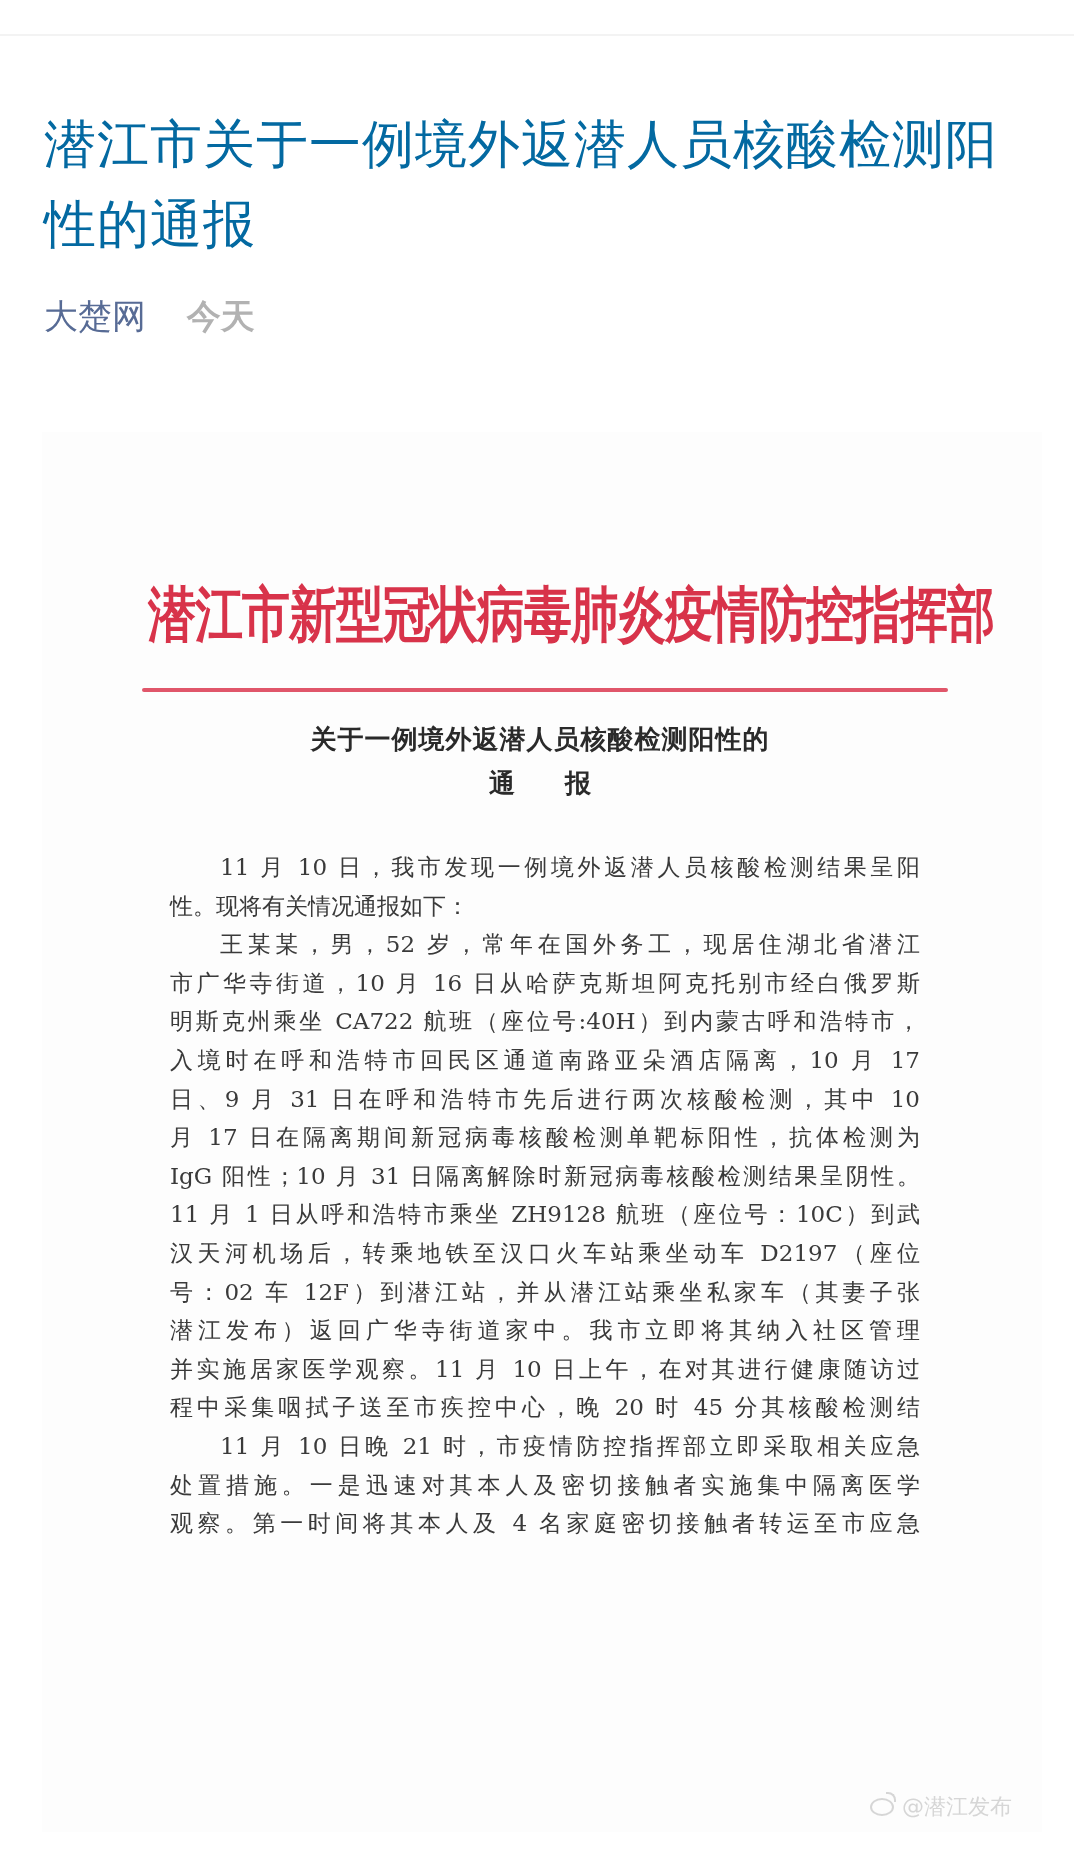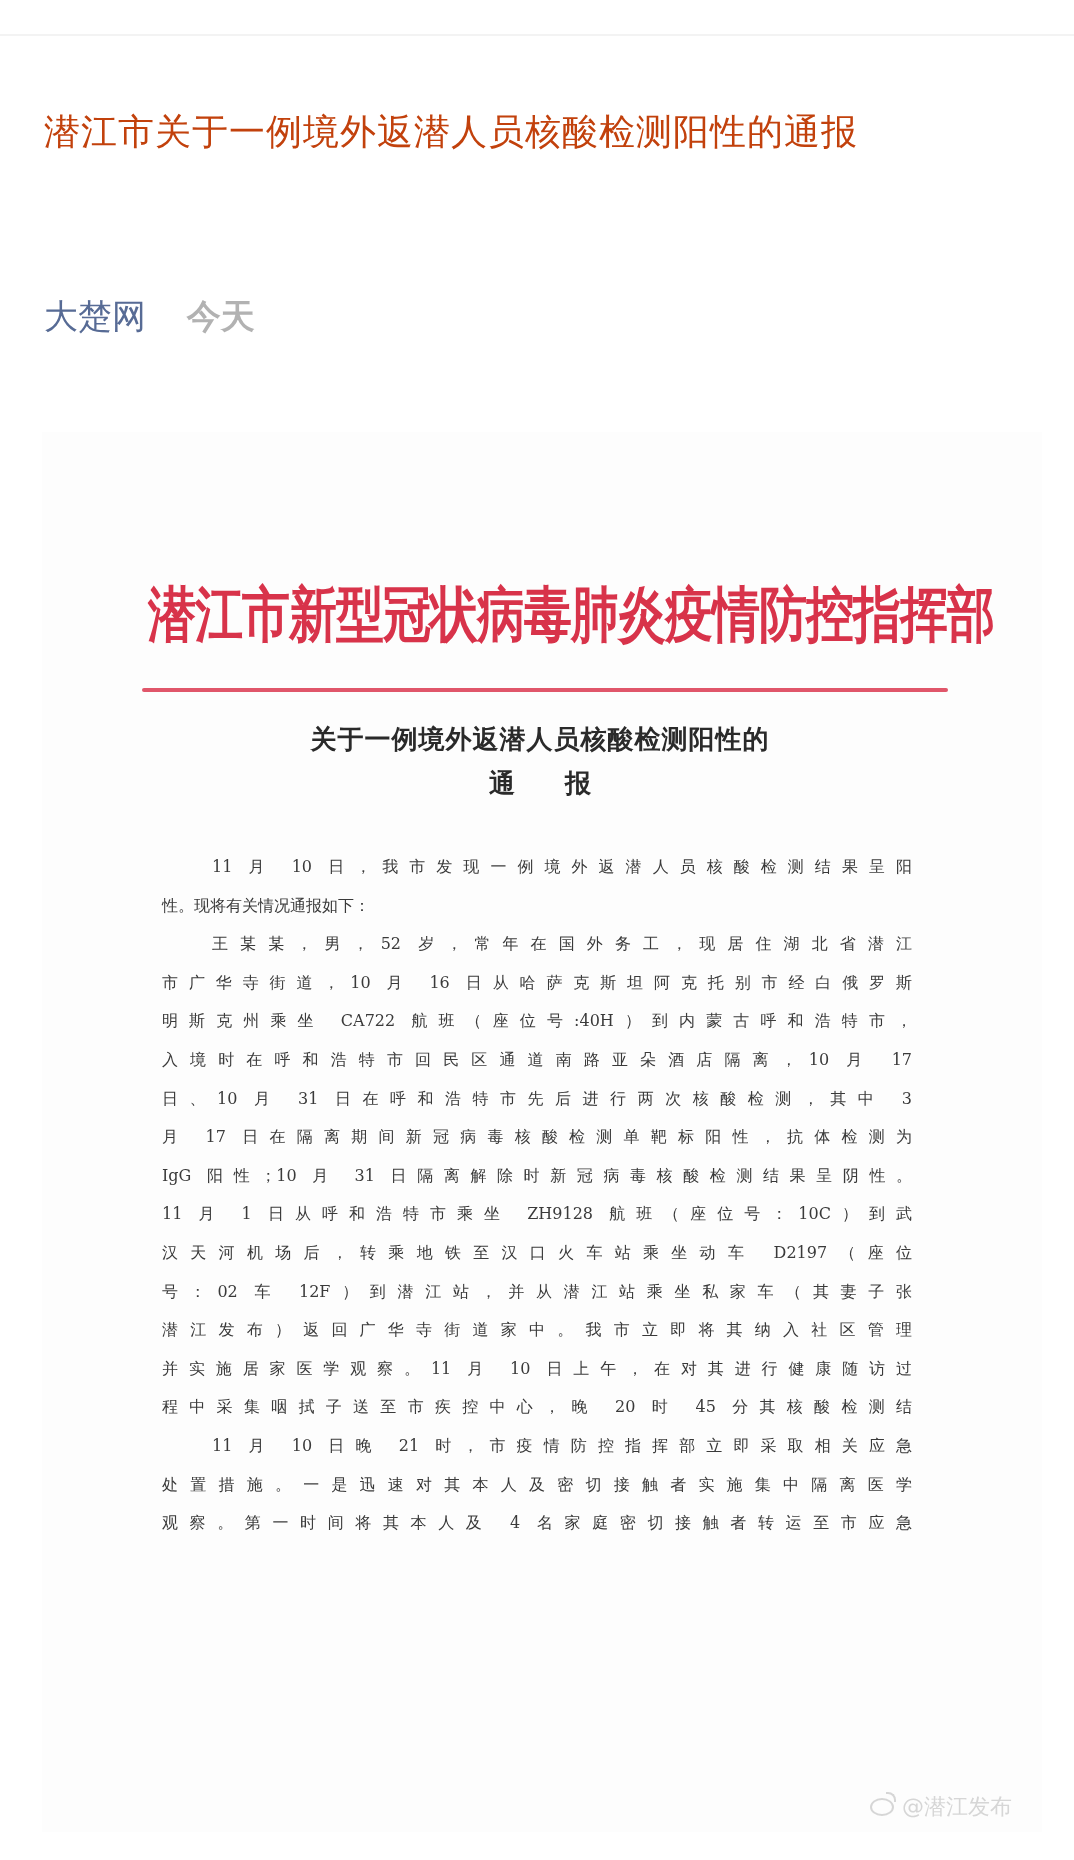--- a/index.html
+++ b/index.html
@@ -14,25 +14,25 @@
       font-family: "DejaVu Sans", "Liberation Sans", sans-serif;
     }
     .top-divider {
       position: absolute;
       left: 0; top: 34px;
       width: 1074px; height: 2px;
       background: #f3f3f3;
     }
     .article-title {
       position: absolute;
-      left: 44px; top: 92px;
+      left: 44px; top: 104px;
       width: 990px;
-      font-size: 36px;
+      font-size: 52px;
       line-height: 80px;
-      color: #c2410c;
+      color: #0369a1;
       font-weight: normal;
       letter-spacing: 1px;
     }
     .meta {
       position: absolute;
       left: 44px; top: 294px;
       font-size: 34px;
       line-height: 44px;
       white-space: nowrap;
     }
@@ -76,24 +76,24 @@
       font-weight: bold;
       font-size: 26px;
       line-height: 44px;
       color: #2a2a2a;
       letter-spacing: 1px;
     }
     .doc-subtitle .line2 { letter-spacing: 50px; padding-left: 50px; }
 
     .doc-body {
       position: absolute;
-      left: 162px; top: 848px;
+      left: 170px; top: 848px;
       width: 750px;
       font-family: "DejaVu Serif", "Liberation Serif", serif;
-      font-size: 16px;
+      font-size: 23px;
       line-height: 38.6px;
       color: #3a3a3a;
     }
     .doc-body .line {
       display: block;
       white-space: nowrap;
       text-align: justify;
       text-align-last: justify;
       height: 38.6px;
     }
@@ -154,21 +154,21 @@
   <div class="line2">通报</div>
 </div>
 
 <div class="doc-body">
   <span class="line indent">11 月 10 日，我市发现一例境外返潜人员核酸检测结果呈阳</span>
   <span class="line short">性。现将有关情况通报如下：</span>
   <span class="line indent">王某某，男，52 岁，常年在国外务工，现居住湖北省潜江</span>
   <span class="line">市广华寺街道，10 月 16 日从哈萨克斯坦阿克托别市经白俄罗斯</span>
   <span class="line">明斯克州乘坐 CA722 航班（座位号:40H）到内蒙古呼和浩特市，</span>
   <span class="line">入境时在呼和浩特市回民区通道南路亚朵酒店隔离，10 月 17</span>
-  <span class="line">日、10 月 31 日在呼和浩特市先后进行两次核酸检测，其中 3</span>
+  <span class="line">日、9 月 31 日在呼和浩特市先后进行两次核酸检测，其中 10</span>
   <span class="line">月 17 日在隔离期间新冠病毒核酸检测单靶标阳性，抗体检测为</span>
   <span class="line">IgG 阳性；10 月 31 日隔离解除时新冠病毒核酸检测结果呈阴性。</span>
   <span class="line">11 月 1 日从呼和浩特市乘坐 ZH9128 航班（座位号：10C）到武</span>
   <span class="line">汉天河机场后，转乘地铁至汉口火车站乘坐动车 D2197（座位</span>
   <span class="line">号：02 车 12F）到潜江站，并从潜江站乘坐私家车（其妻子张</span>
   <span class="line">潜江发布）返回广华寺街道家中。我市立即将其纳入社区管理</span>
   <span class="line">并实施居家医学观察。11 月 10 日上午，在对其进行健康随访过</span>
   <span class="line">程中采集咽拭子送至市疾控中心，晚 20 时 45 分其核酸检测结</span>
   <span class="line indent">11 月 10 日晚 21 时，市疫情防控指挥部立即采取相关应急</span>
   <span class="line">处置措施。一是迅速对其本人及密切接触者实施集中隔离医学</span>

